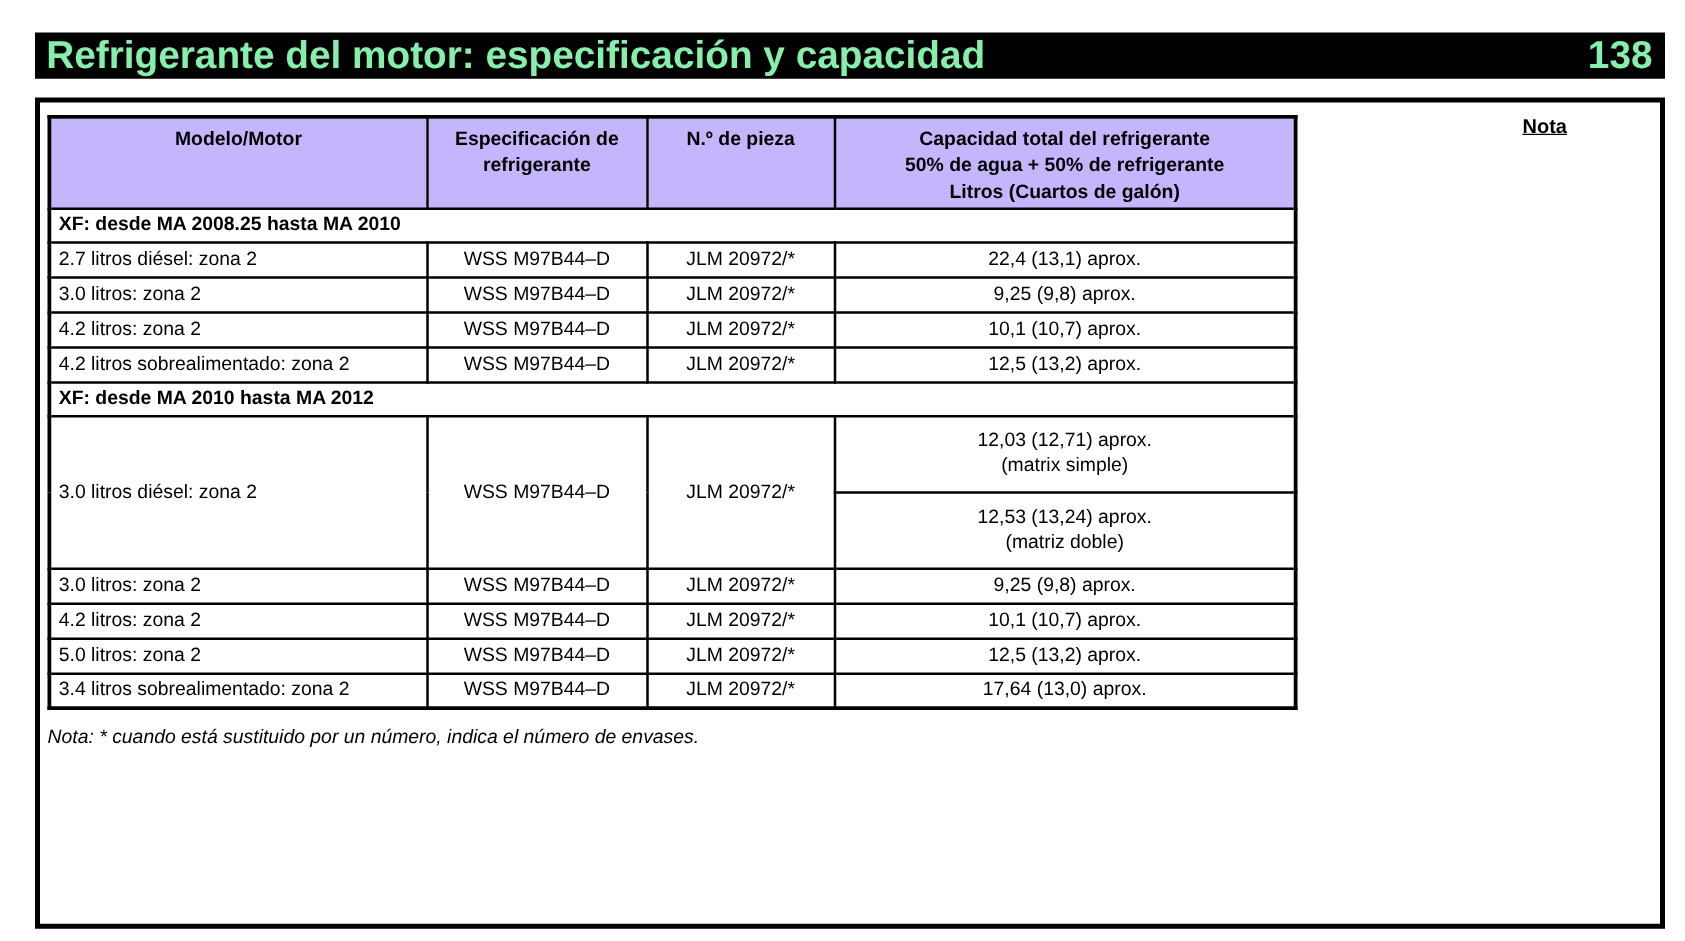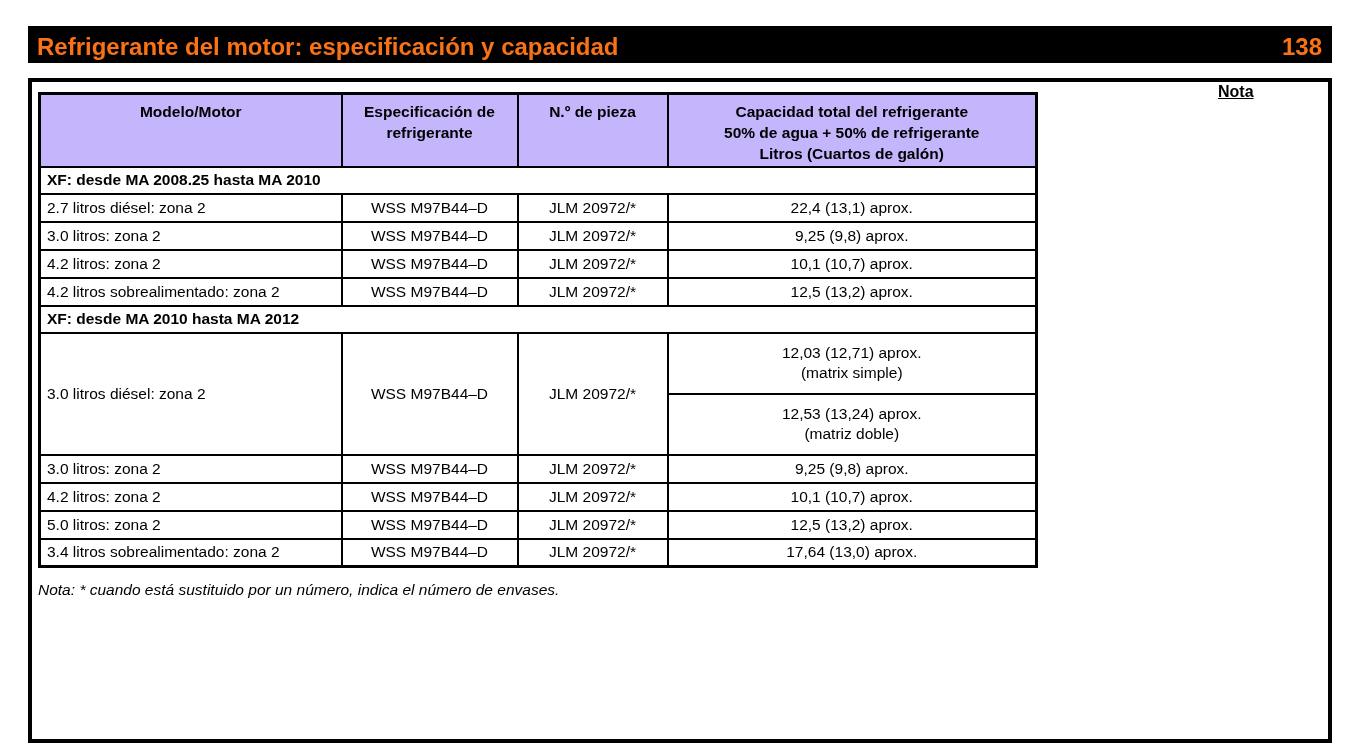--- a/index.html
+++ b/index.html
@@ -3,30 +3,30 @@
 <meta charset="utf-8">
 <style>
   * { box-sizing: border-box; }
   html, body { margin: 0; padding: 0; background: #ffffff; }
   body {
     width: 1348px; height: 753px; position: relative;
     font-family: "Liberation Sans", sans-serif; color: #000;
   }
   .title-bar {
     position: absolute; left: 28px; top: 26px; width: 1304px; height: 37px;
-    background: #000; color: #f97316;
-    display: flex; align-items: flex-end; justify-content: space-between;
-    padding: 0 10px 2px 9px; font-weight: bold; font-size: 24px;
+    background: #000; color: #86efac;
+    display: flex; align-items: flex-start; justify-content: space-between;
+    padding: 0 10px 2px 9px; font-weight: bold; font-size: 31px;
   }
   .content-box {
     position: absolute; left: 28px; top: 78px; width: 1304px; height: 665px;
     border: 4px solid #000;
   }
   .nota-link {
-    position: absolute; left: 1186px; top: 1px;
+    position: absolute; left: 1186px; top: 11px;
     font-weight: bold; font-size: 16px; text-decoration: underline;
     color: #000; cursor: pointer;
   }
   table.spec-table {
     border-collapse: collapse; margin: 10px 0 0 6px;
     table-layout: fixed; border: 3px solid #000;
   }
   .spec-table th, .spec-table td {
     border: 2px solid #000; font-size: 15.5px; padding: 0;
     overflow: hidden;

